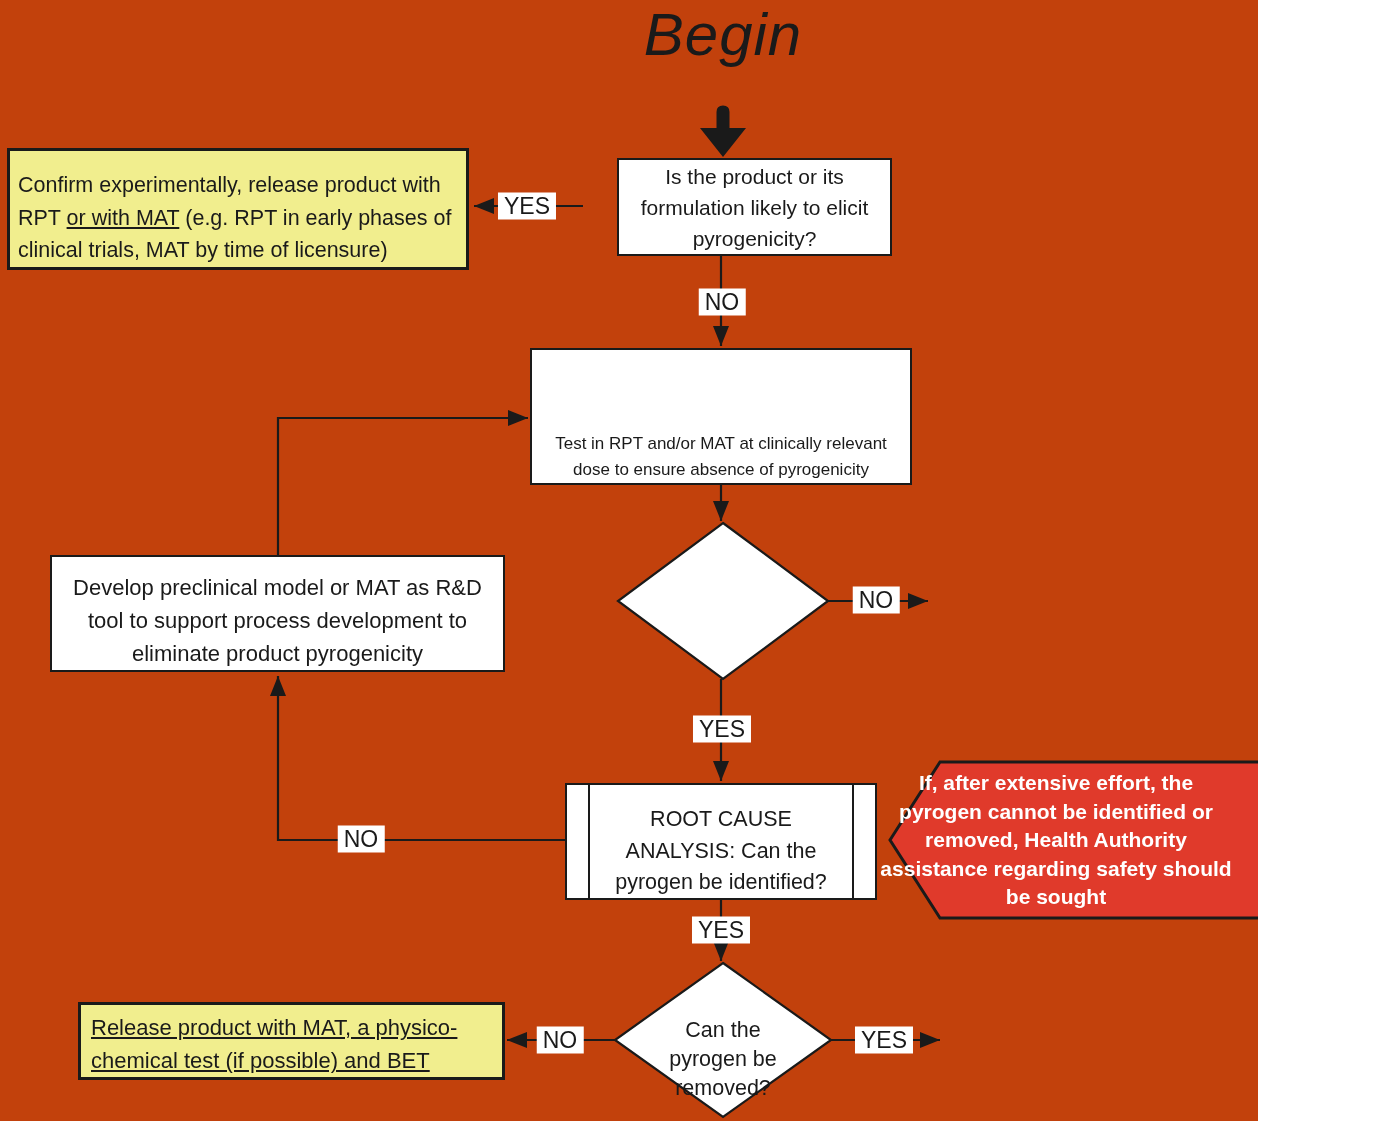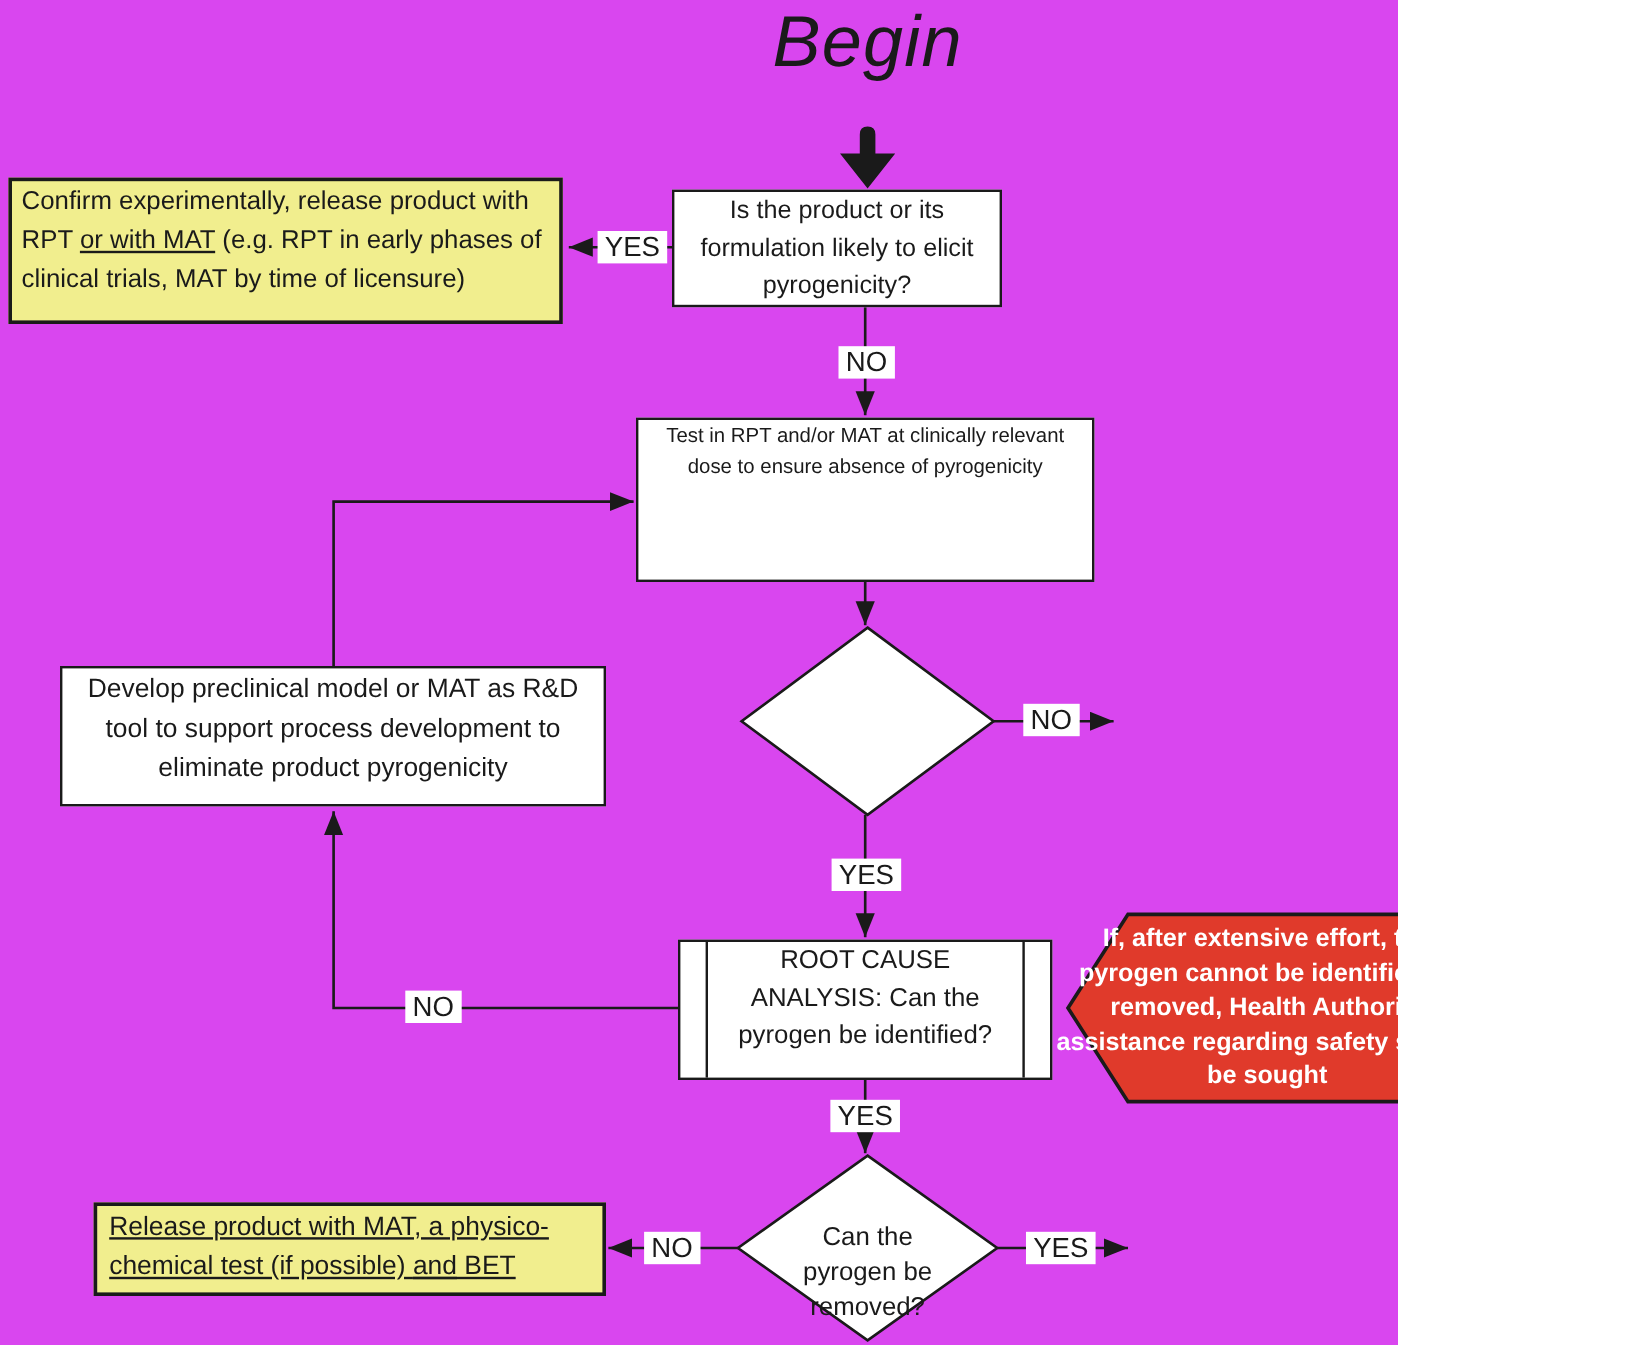--- a/index.html
+++ b/index.html
@@ -4,52 +4,52 @@
 <style>
   * { margin: 0; padding: 0; box-sizing: border-box; }
   html, body { background: #ffffff; }
   body {
     font-family: "Liberation Sans", sans-serif;
     color: #1a1a1a;
     -webkit-font-smoothing: antialiased;
   }
   .canvas {
     position: relative;
-    width: 1165px;
+    width: 1258px;
     height: 1121px;
-    background: #d946ef;
+    background: #c2410c;
     overflow: hidden;
   }
   .wires { position: absolute; left: 0; top: 0; width: 1375px; height: 1121px; }
 
   .title {
     position: absolute;
     left: 723px; top: 0px;
     transform: translateX(-50%);
     font-size: 60px;
     font-style: italic;
     font-weight: 400;
     letter-spacing: 1px;
     white-space: nowrap;
   }
 
   .node {
     position: absolute;
     display: flex;
-    align-items: flex-start;
+    align-items: flex-end;
     border: 2px solid #1a1a1a;
     background: #ffffff;
     font-size: 22px;
     line-height: 1.48;
   }
   .node .txt { width: 100%; }
   .node.centered { text-align: center; }
   .node.leftal  { text-align: left; }
 
-  .n-q1        { left: 560px; top: 158px; width: 275px; height: 98px;  font-size: 21px;   padding: 0 4px; }
+  .n-q1        { left: 617px; top: 158px; width: 275px; height: 98px;  font-size: 21px;   padding: 0 4px; }
   .n-confirm   { left: 7px;   top: 148px; width: 462px; height: 122px; border-width: 3px; font-size: 21.5px; padding: 0 8px; line-height: 1.52; }
   .n-test      { left: 530px; top: 348px; width: 382px; height: 137px; font-size: 17px; padding: 0 4px; line-height: 1.52; }
   .n-green1    { left: 930px; top: 515px; width: 442px; height: 170px; font-size: 21px;   padding: 2px 7px; line-height: 1.33; }
   .n-develop   { left: 50px;  top: 555px; width: 455px; height: 117px; font-size: 22px;   padding: 0 4px; line-height: 1.5; }
   .n-rootcause { left: 565px; top: 783px; width: 312px; height: 117px; font-size: 21.5px; padding: 0 30px; line-height: 1.45; }
   .n-yellow2   { left: 78px;  top: 1002px; width: 427px; height: 78px; border-width: 3px; font-size: 22px; padding: 0 10px; line-height: 1.5; text-decoration: underline; }
   .n-green2    { left: 942px; top: 1002px; width: 343px; height: 80px; font-size: 22px;   padding: 0 10px; line-height: 1.5; }
 
   .rc-bar {
     position: absolute; top: 0; bottom: 0; width: 23px;

